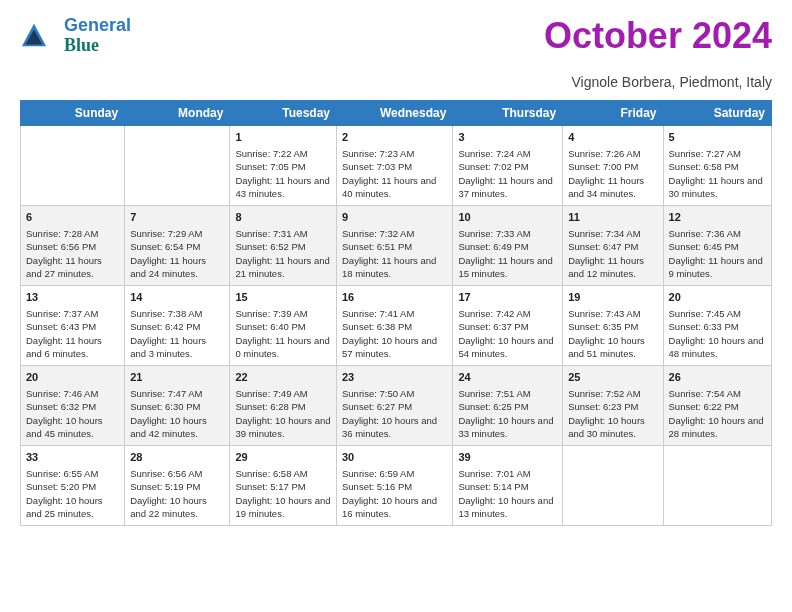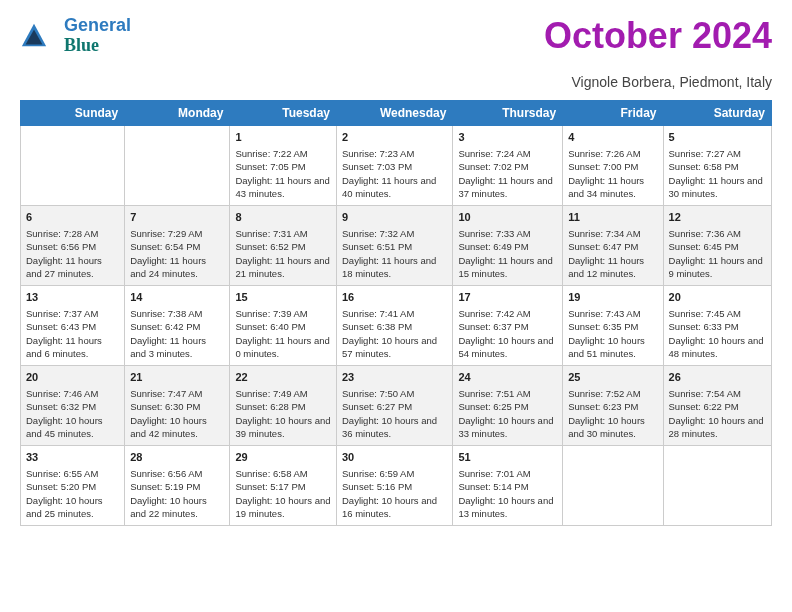--- a/index.html
+++ b/index.html
@@ -255,21 +255,21 @@
           </td>
           <td>
             <span class="day-num">29</span>
             <div class="cell-content">Sunrise: 6:58 AM<br>Sunset: 5:17 PM<br>Daylight: 10 hours and 19 minutes.</div>
           </td>
           <td>
             <span class="day-num">30</span>
             <div class="cell-content">Sunrise: 6:59 AM<br>Sunset: 5:16 PM<br>Daylight: 10 hours and 16 minutes.</div>
           </td>
           <td>
-            <span class="day-num">51</span>
+            <span class="day-num">39</span>
             <div class="cell-content">Sunrise: 7:01 AM<br>Sunset: 5:14 PM<br>Daylight: 10 hours and 13 minutes.</div>
           </td>
           <td></td>
           <td></td>
         </tr>
       </tbody>
   </table>
 </div>
 
 </body></html>

